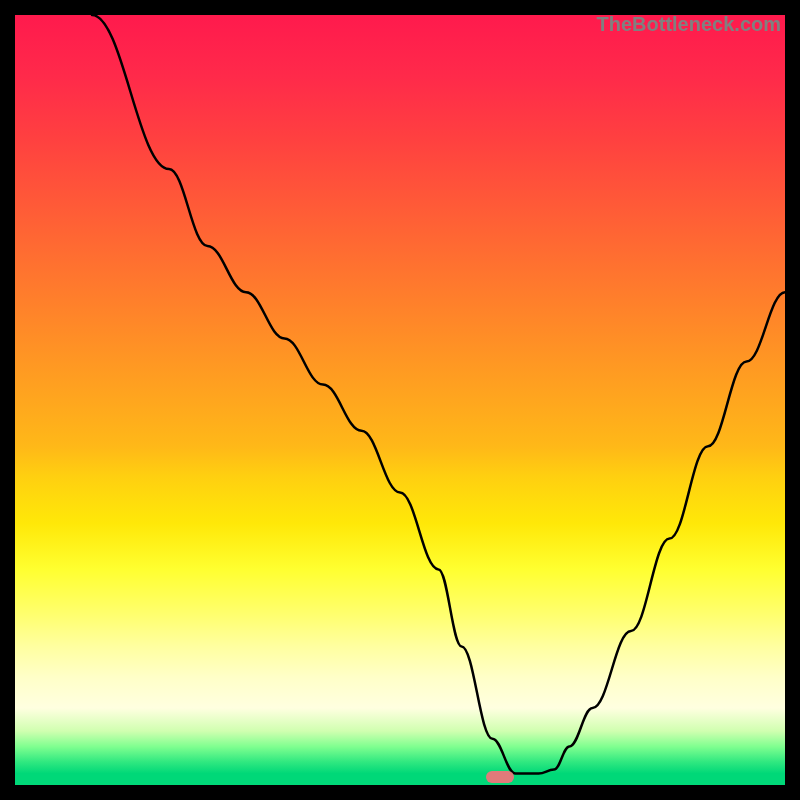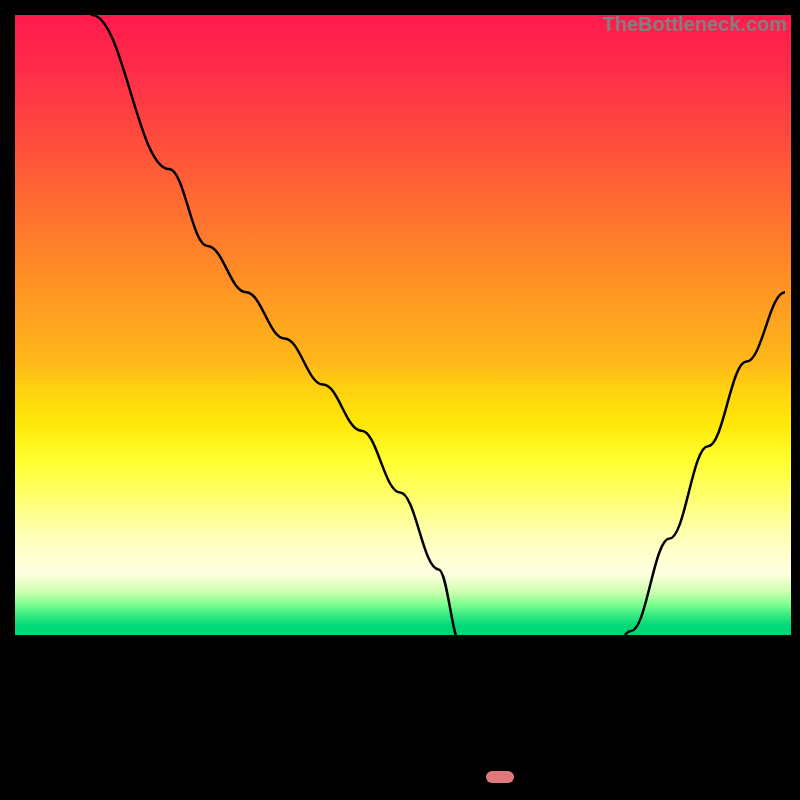--- a/index.html
+++ b/index.html
@@ -14,21 +14,21 @@
     position: relative;
     width: 800px;
     height: 800px;
     background: #000;
   }
   .plot-area {
     position: absolute;
     left: 15px;
     top: 15px;
     width: 770px;
-    height: 620px;
+    height: 770px;
     background: linear-gradient(to bottom,
       #ff1a4d 0%,
       #ff2a4a 8%,
       #ff4040 16%,
       #ff5838 24%,
       #ff7030 32%,
       #ff8828 40%,
       #ffa020 48%,
       #ffb818 56%,
       #ffd010 60%,
@@ -37,21 +37,20 @@
       #ffff70 78%,
       #ffffa0 82%,
       #ffffc8 86%,
       #ffffe0 90%,
       #d0ffb0 93%,
       #80ff90 95%,
       #30e880 97%,
       #00d878 98.5%,
       #00d878 100%
     );
-    padding-left: 6px;
   }
   .watermark {
     position: absolute;
     top: -2px;
     right: 4px;
     color: #808080;
     font-size: 20px;
     font-weight: bold;
     z-index: 10;
   }

